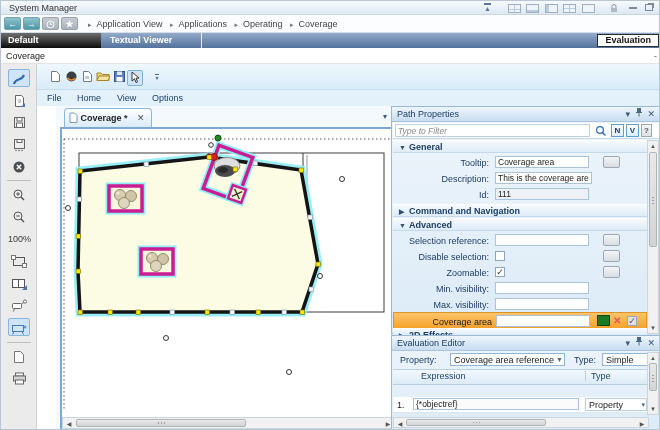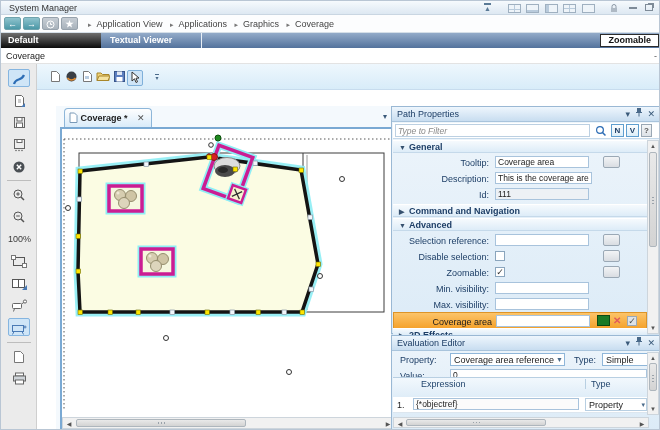--- a/index.html
+++ b/index.html
@@ -101,29 +101,29 @@
     <span class="navbtn" style="left:3px">←</span>
     <span class="navbtn" style="left:22px">→</span>
     <span class="navbtn grey" style="left:41px"><svg width="9" height="9" style="margin-top:2px">
           <circle cx="4.5" cy="4.5" r="3.5" fill="none" stroke="#fff"></circle>
           <path d="M4.5 2.5 V4.5 H6.2" stroke="#fff" fill="none"></path>
         </svg></span>
     <span class="navbtn grey" style="left:60px">★</span>
     <span id="breadcrumb">
       <span class="sep">▸</span><span>Application View</span>
       <span class="sep">▸</span><span>Applications</span>
-      <span class="sep">▸</span><span>Graphics</span>
+      <span class="sep">▸</span><span>Operating</span>
       <span class="sep">▸</span><span>Coverage</span>
     </span>
   </div>
 
   <div id="viewtabs" class="abs">
     <span id="tab-default">Default</span>
     <span id="tab-textual">Textual Viewer</span>
-    <span id="mode-btn">Zoomable</span>
+    <span id="mode-btn">Evaluation</span>
   </div>
 
   <div id="pagetitle" class="abs">
     <span class="t">Coverage</span>
     <span class="dash">-</span>
   </div>
 
   <div id="lefttoolbar" class="abs">
     <span class="ltool sel" style="top:5px"><svg width="14" height="13">
           <path d="M2 11 C4 4 9 9 12 2" stroke="#2d6db5" stroke-width="2.2" fill="none"></path>
@@ -213,20 +213,26 @@
           <rect x="1.5" y="1.5" width="10" height="10" fill="#5c7fc0" stroke="#38558a"></rect>
           <rect x="4" y="1.5" width="5" height="3.5" fill="#dfe7f2"></rect>
           <rect x="3.5" y="7" width="6" height="4.5" fill="#fff"></rect>
         </svg></span>
     <span class="qicon sel" style="left:90px"><svg width="10" height="13">
           <path d="M2 1 L2 10 L4.5 7.8 L6 11.5 L7.5 10.8 L6 7.2 L9 7 z" fill="#fff" stroke="#333"></path>
         </svg></span>
     <span class="qicon" style="left:112px;color:#4a6a8a"><span style="display:inline-block;border-top:1.5px solid #4a6a8a;font-size:6px;line-height:6px;">▾</span></span>
   </div>
 
+  <div id="menurow" class="abs">
+    <span class="menuitem" style="left:10px">File</span>
+    <span class="menuitem" style="left:40px">Home</span>
+    <span class="menuitem" style="left:80px">View</span>
+    <span class="menuitem" style="left:115px">Options</span>
+  </div>
 
   <div id="docarea" class="abs">
     <div id="tabstrip">
       <span id="doctab">
         <svg width="9" height="11" style="vertical-align:-2px">
             <path d="M1 1 h4.5 l2.5 2.5 v7 h-7 z" fill="#fff" stroke="#7a9ab8"></path>
           </svg>
         <span>Coverage *</span>
         <span class="x">✕</span>
       </span>
@@ -439,21 +445,21 @@
       <div class="abs" style="left:0;top:17px;width:268px;height:15px;text-decoration:underline;">
         <span class="abs" style="left:8px;top:2px;color:#1d3e66">Property:</span>
         <span class="combo" style="left:58px;top:0;width:115px;"><span>Coverage area reference</span><span class="arr">▼</span></span>
         <span class="abs" style="left:182px;top:2px;color:#1d3e66">Type:</span>
         <span class="combo" style="left:210px;top:0;width:50px;"><span>Simple</span></span>
       </div>
       <div class="abs" style="left:0;top:33px;width:268px;height:15px;">
         <span class="abs" style="left:8px;top:2px;color:#1d3e66">Value:</span>
         <input class="finp" style="left: 58px; top: 0px; width: 197px;" value="0">
       </div>
-      <div class="abs" style="left:1px;top:41px;width:256px;height:24px;background:linear-gradient(#f2f8fd,#dcebf7);border-top:1px solid #b8cfe2;border-bottom:1px solid #b8cfe2;">
+      <div class="abs" style="left:1px;top:33px;width:256px;height:16px;background:linear-gradient(#f2f8fd,#dcebf7);border-top:1px solid #b8cfe2;border-bottom:1px solid #b8cfe2;">
         <span class="abs" style="left:28px;top:1px;color:#23466e">Expression</span>
         <span class="abs" style="left:192px;top:1px;color:#23466e;border-left:1px solid #b8cfe2;padding-left:5px;">Type</span>
       </div>
       <div class="abs" style="left:1px;top:61px;width:256px;height:16px;background:#fff;border-bottom:1px solid #dce6ef;">
         <span class="abs" style="left:4px;top:3px;color:#222">1.</span>
         <input class="finp" style="left: 20px; top: 1px; width: 166px; background: rgb(251, 251, 251);" value="{*objectref}">
         <span class="combo" style="left:192px;top:1px;width:62px;border-color:#b8cfe2;"><span>Property</span><span class="arr">▾</span></span>
       </div>
 
       <div class="sb" style="left:1px;bottom:2px;height:11px;width:256px;">

